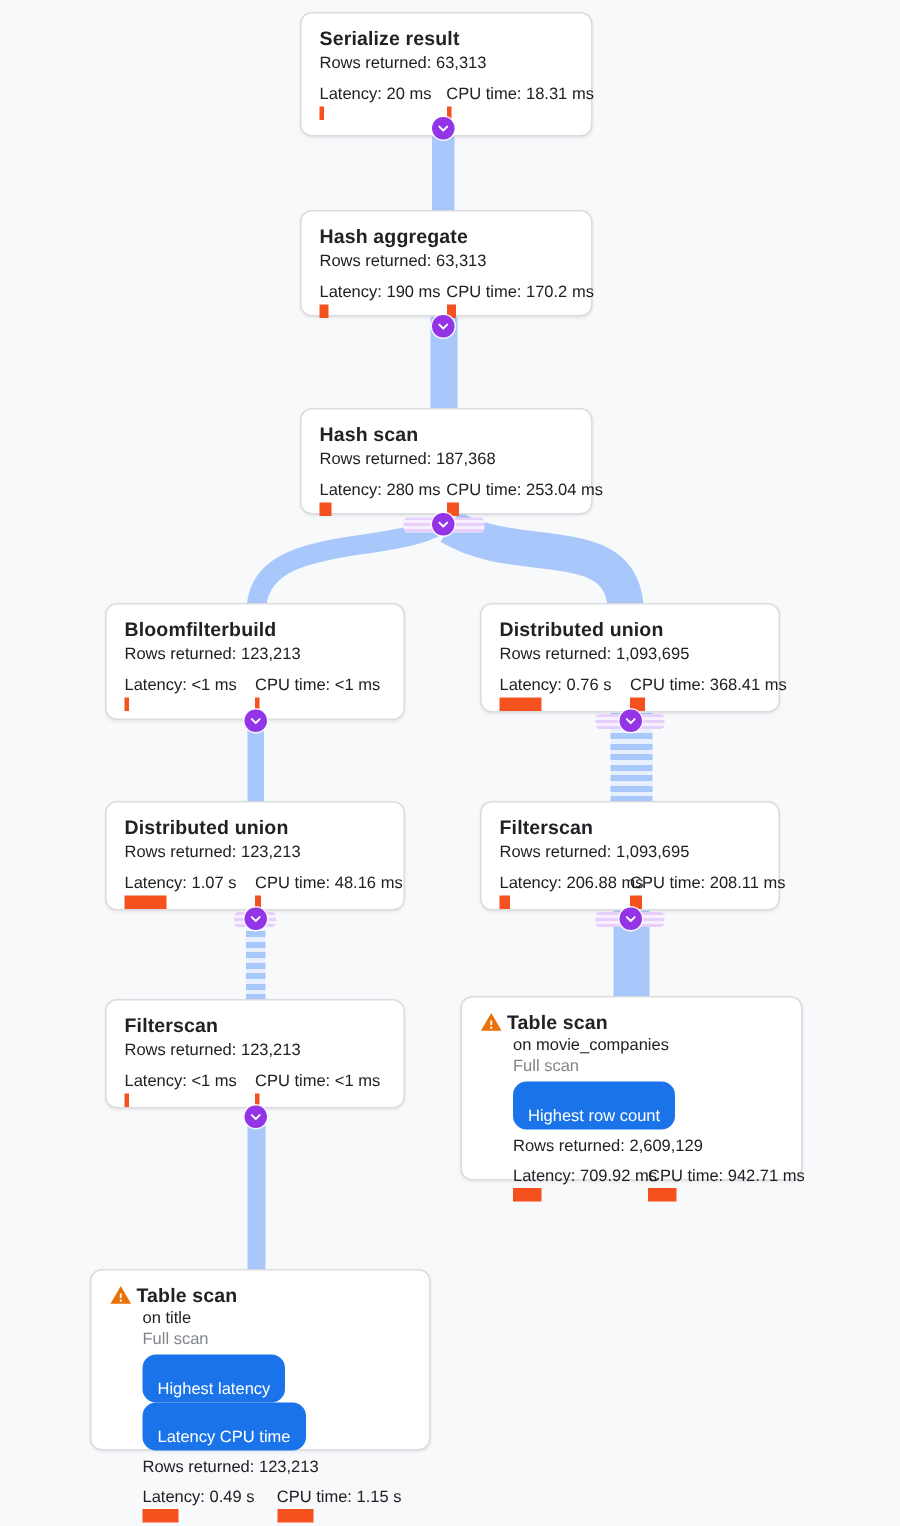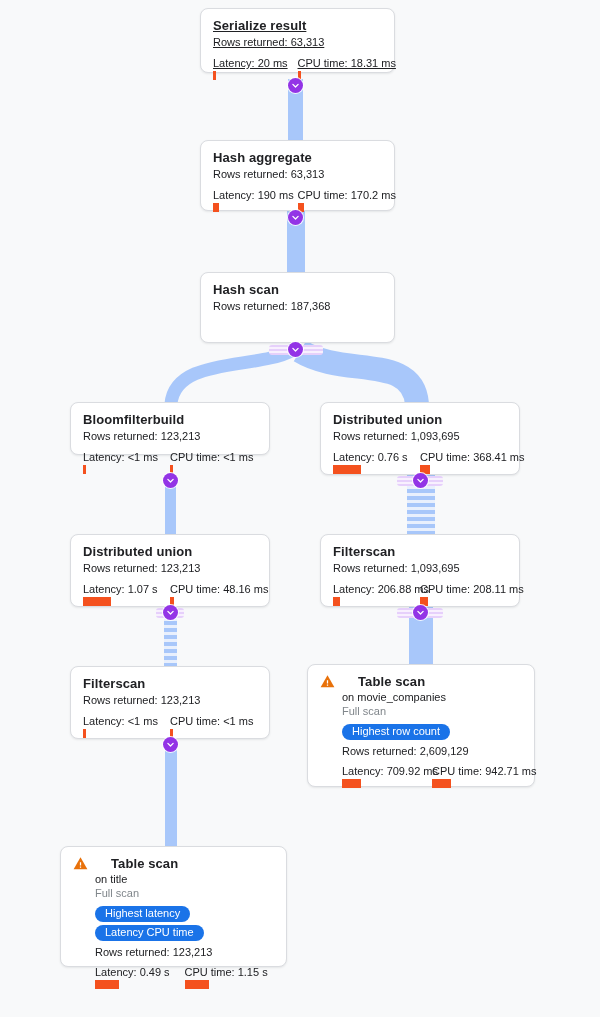--- a/index.html
+++ b/index.html
@@ -33,37 +33,37 @@
   .card { position:absolute; background:#fff; border:1px solid #dadce0; border-radius:8px;
     padding:9px 12px; z-index:2; box-shadow:0 1px 2px rgba(60,64,67,.10); cursor:pointer; }
   .title { font-size:13px; font-weight:bold; color:#202124; margin-bottom:3px; letter-spacing:.1px; }
   .rows  { font-size:11px; color:#202124; }
   .metrics { display:flex; margin-top:9px; }
   .m { width:50%; }
   .mlabel { font-size:11px; color:#202124; white-space:nowrap; }
   .bar { height:9px; background:#f4511e; margin-top:2px; }
 
   
-  .trow { display:flex; align-items:flex-start; gap:23px; margin-bottom:2px; }
+  .trow { display:flex; align-items:flex-start; gap:3px; margin-bottom:2px; }
   .trow .title { margin-bottom:0; }
   .warn { width:15px; height:15px; flex:0 0 auto; display:inline-flex; }
   .ind { margin-left:22px; }
   .onrow { font-size:11px; margin-bottom:2px; }
   .onrow b { font-weight:normal; }
   .fullscan { font-size:11px; color:#80868b; margin-bottom:4px; }
   .badges { margin:2px 0 5px; }
   .badge { display:inline-block; background:#1a73e8; color:#fff; font-size:11px;
-    padding:1px 10px 3px; border-radius:9px; margin-right:7px; }
+    padding:17px 10px 3px; border-radius:9px; margin-right:7px; }
   .big .metrics { margin-top:8px; }
 
   
-  .c0 { left:200px; top:8px;   width:195px; height:65px;text-decoration:underline; }
+  .c0 { left:200px; top:8px;   width:195px; height:83px; }
   .c1 { left:200px; top:140px; width:195px; height:71px; }
   .c2 { left:200px; top:272px; width:195px; height:71px; }
-  .c3 { left:70px;  top:402px; width:200px; height:53px; }
+  .c3 { left:70px;  top:402px; width:200px; height:78px; }
   .c4 { left:320px; top:402px; width:200px; height:73px; }
   .c5 { left:70px;  top:534px; width:200px; height:73px; }
   .c6 { left:320px; top:534px; width:200px; height:73px; }
   .c7 { left:70px;  top:666px; width:200px; height:73px; }
   .c8 { left:307px; top:664px; width:228px; height:123px; }
   .c9 { left:60px;  top:846px; width:227px; height:121px; }
 </style>
 </head>
 <body>
 
@@ -113,20 +113,30 @@
       <div class="m">
           <div class="mlabel">CPU time: 170.2 ms</div>
         <div class="bar" style="width: 6px;"></div>
         </div>
     </div>
   </div>
 
   <div class="card c2">
     <div class="title">Hash scan</div>
     <div class="rows">Rows returned: 187,368</div>
+    <div class="metrics">
+      <div class="m">
+          <div class="mlabel">Latency: 280 ms</div>
+        <div class="bar" style="width: 8px;"></div>
+        </div>
+      <div class="m">
+          <div class="mlabel">CPU time: 253.04 ms</div>
+        <div class="bar" style="width: 8px;"></div>
+        </div>
+    </div>
   </div>
 
   <div class="card c3">
     <div class="title">Bloomfilterbuild</div>
     <div class="rows">Rows returned: 123,213</div>
     <div class="metrics">
       <div class="m">
           <div class="mlabel">Latency: &lt;1 ms</div>
         <div class="bar" style="width: 3px;"></div>
         </div>

